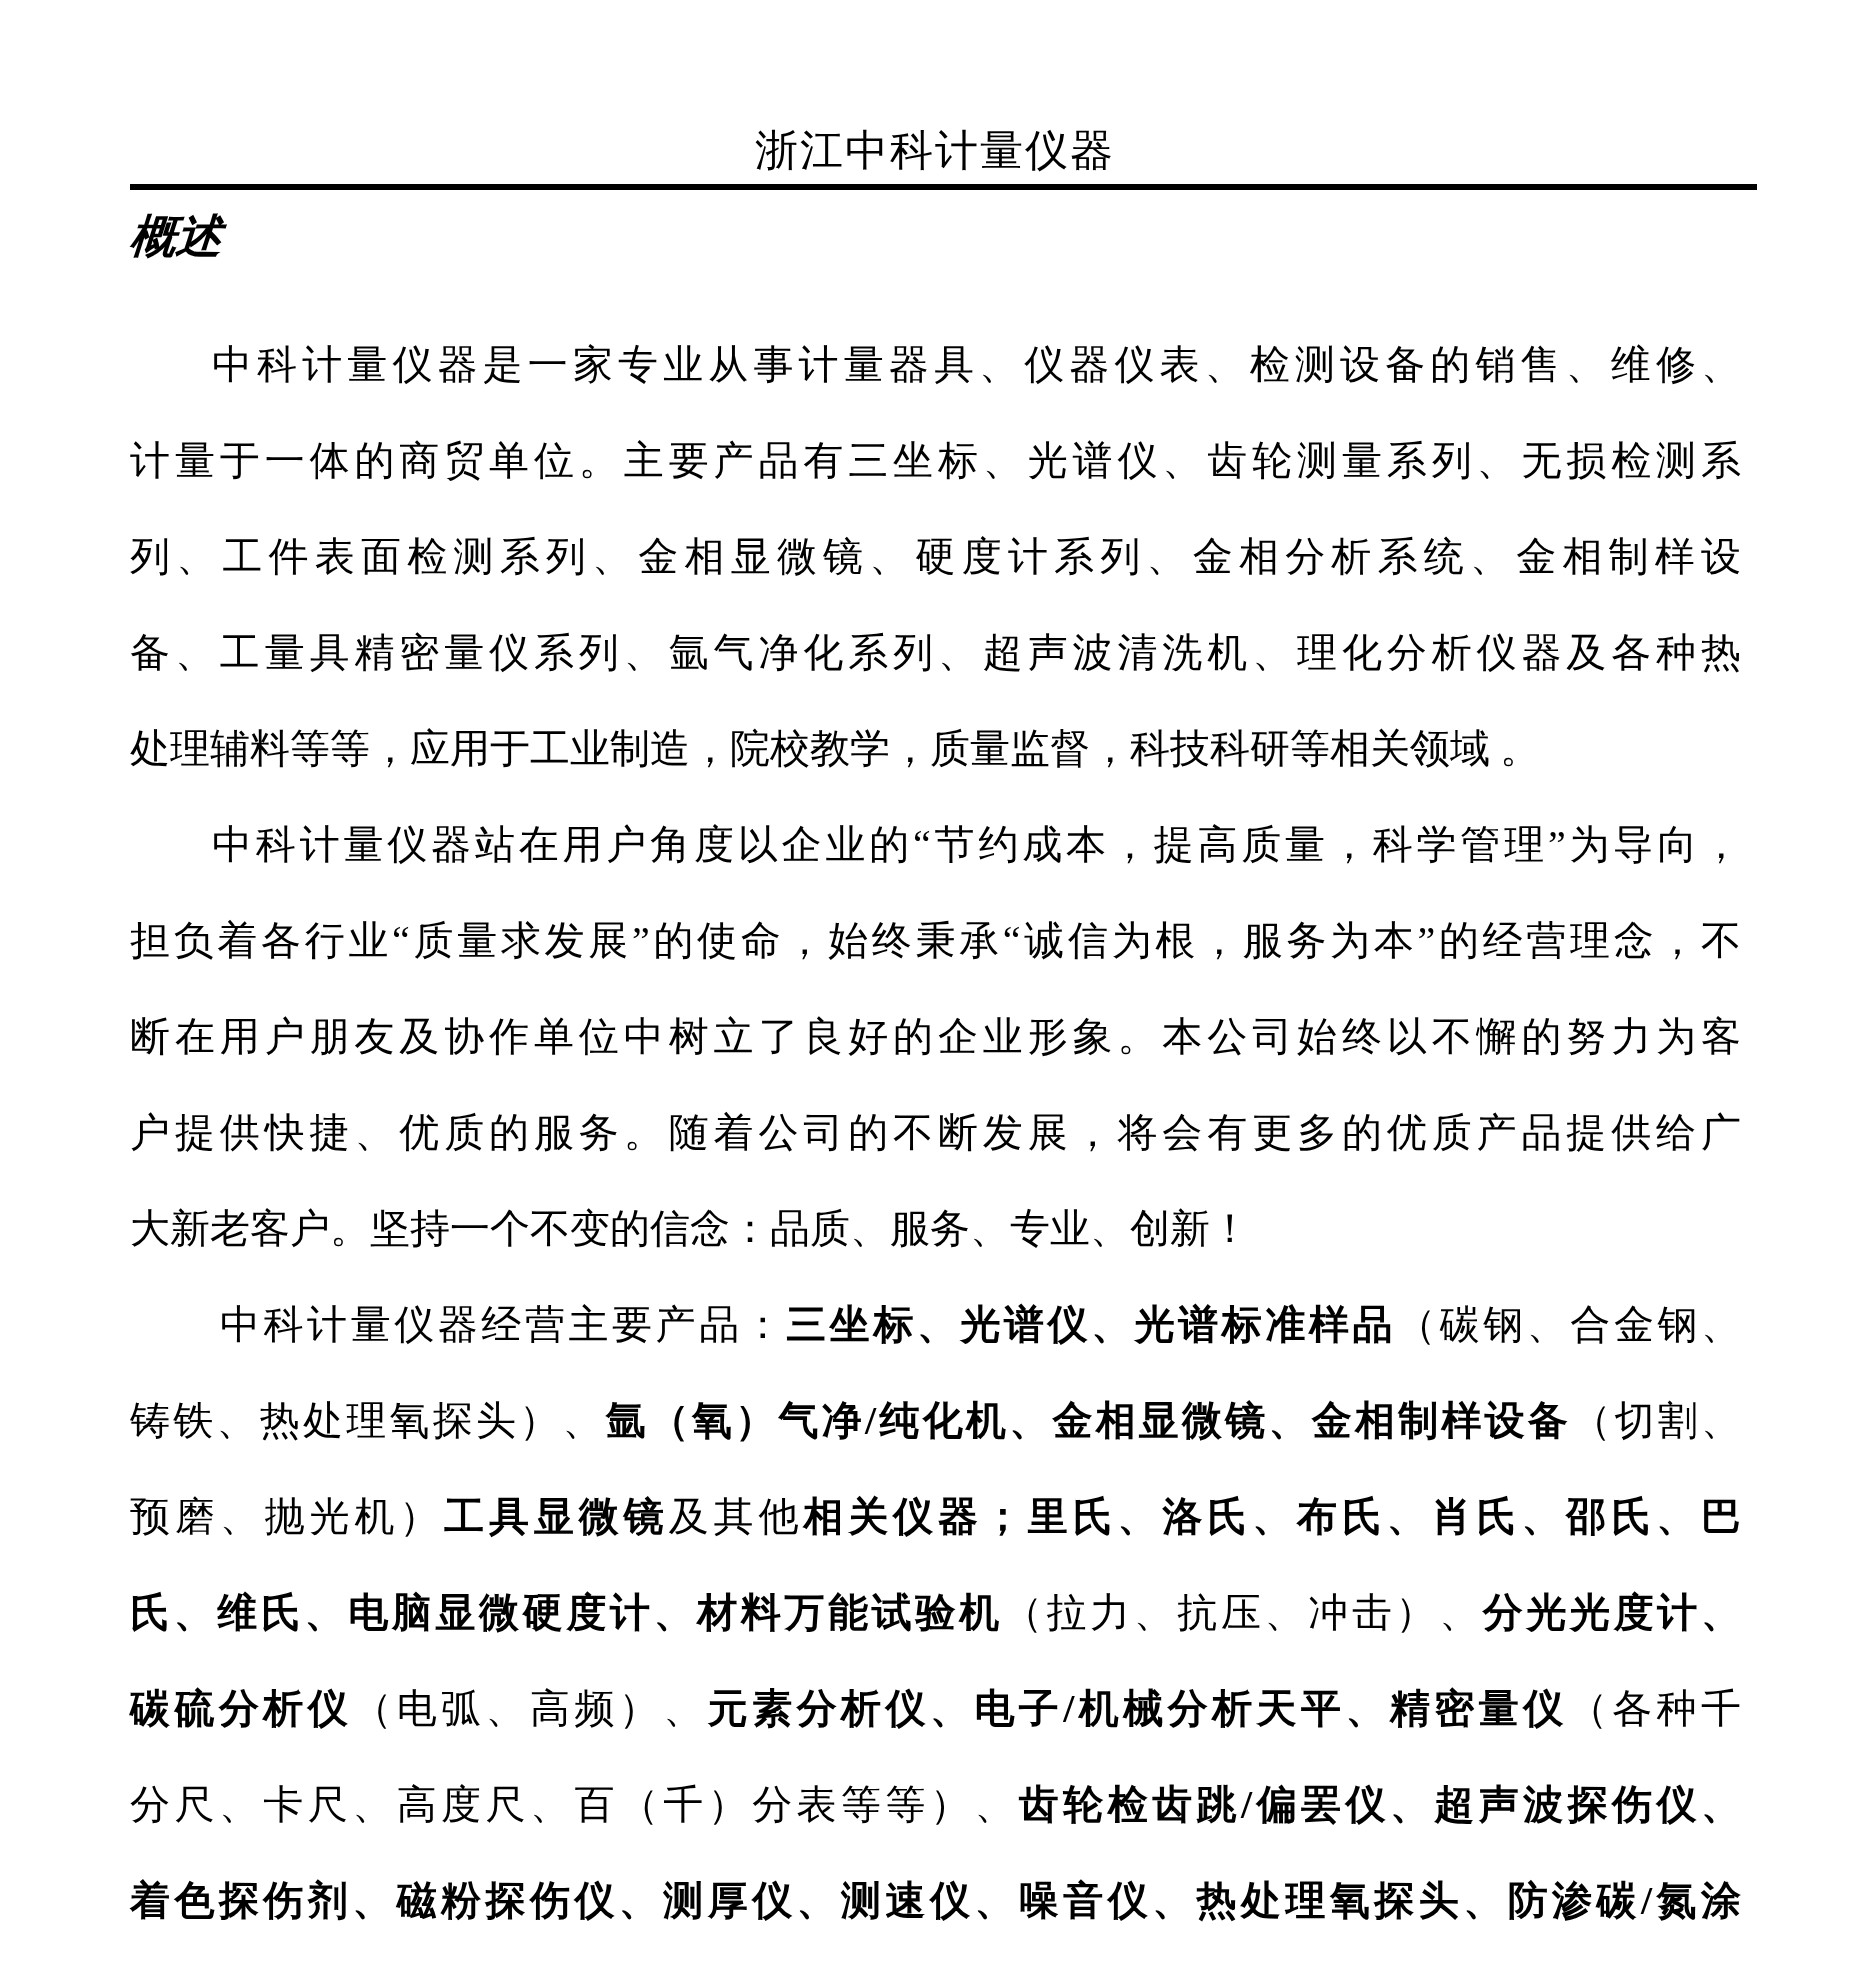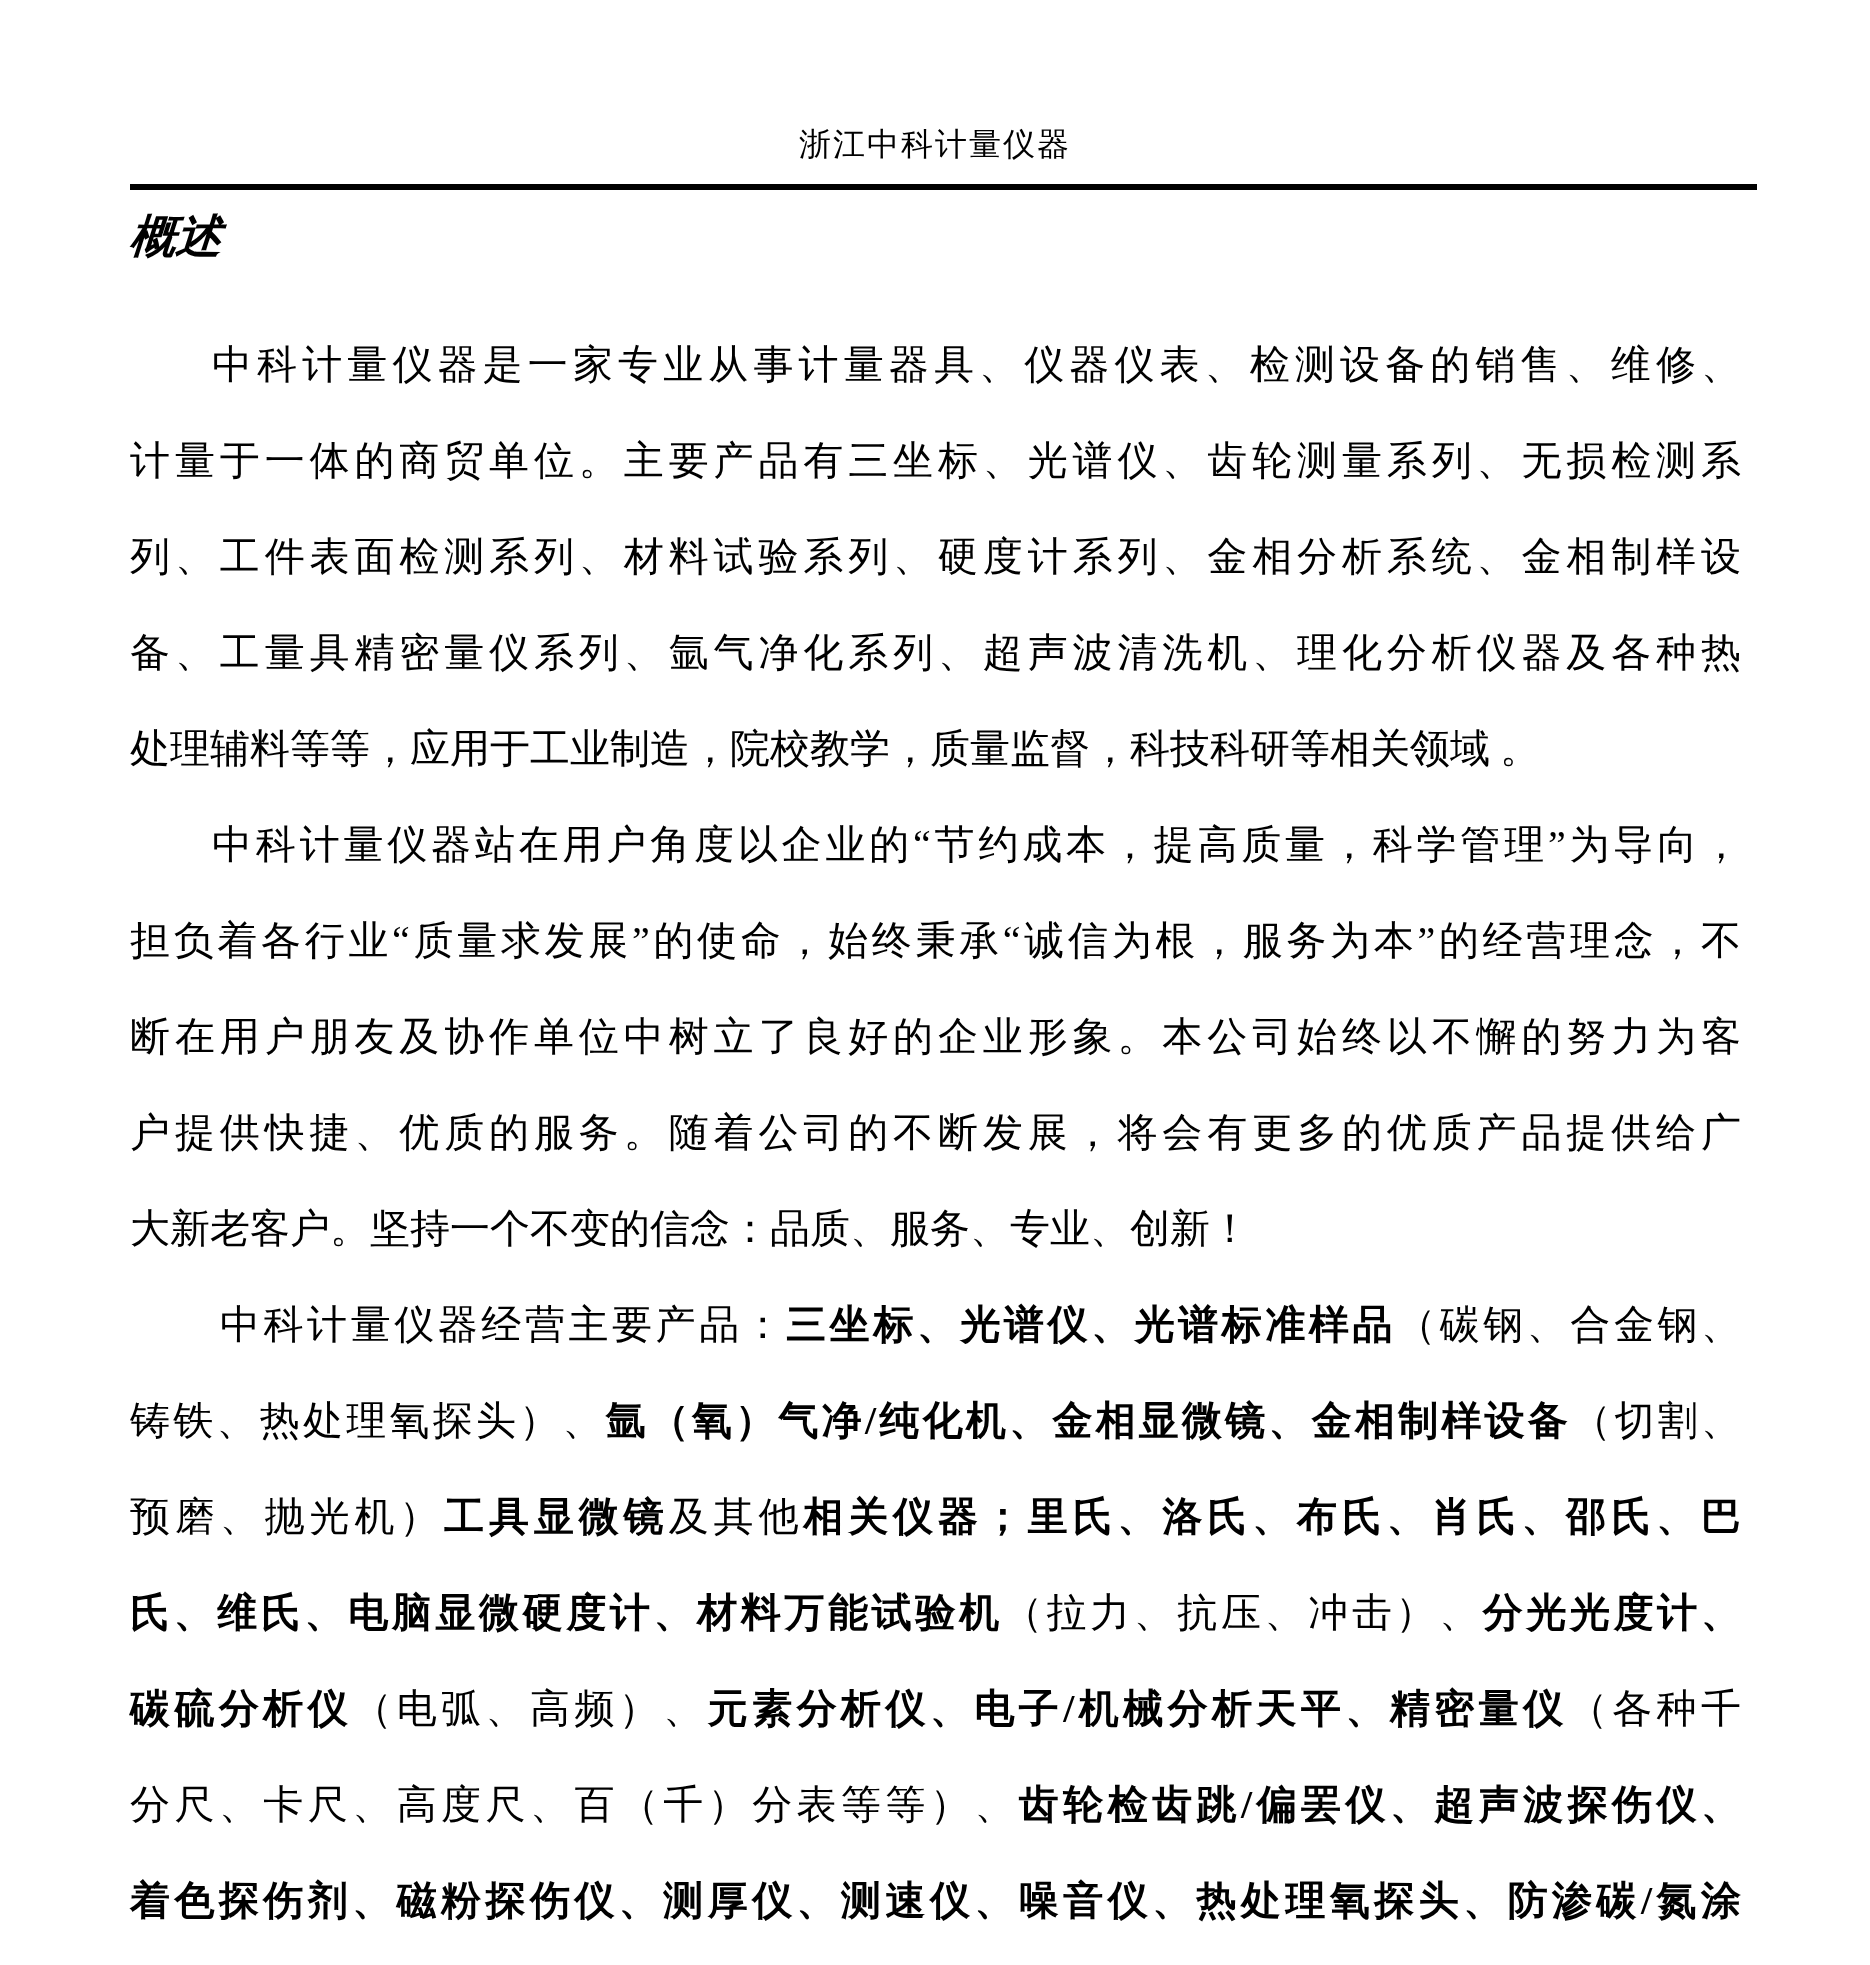--- a/index.html
+++ b/index.html
@@ -11,21 +11,21 @@
     color: #000000;
     font-family: "Liberation Serif", "DejaVu Serif", serif;
     overflow: hidden;
   }
   .doc-title {
     position: absolute;
     top: 127px;
     left: 0;
     width: 100%;
     text-align: center;
-    font-size: 32px;
+    font-size: 43px;
     letter-spacing: 2px;
     line-height: 1.1;
     font-weight: normal;
   }
   .header-rule {
     position: absolute;
     top: 184px;
     left: 130px;
     width: 1627px;
     height: 5.5px;
@@ -67,21 +67,21 @@
 
   <div class="doc-title">浙江中科计量仪器</div>
 
   <div class="header-rule"></div>
 
   <div class="overview-heading">概述</div>
 
   <div class="doc-body">
       <div class="line just" style="text-indent: 82px;"><span>中科计量仪器是一家专业从事计量器具、仪器仪表、检测设备的销售、维修、</span></div>
       <div class="line just"><span>计量于一体的商贸单位。主要产品有三坐标、光谱仪、齿轮测量系列、无损检测系</span></div>
-      <div class="line just"><span>列、工件表面检测系列、材料试验系列、硬度计系列、金相分析系统、金相制样设</span></div>
+      <div class="line just"><span>列、工件表面检测系列、金相显微镜、硬度计系列、金相分析系统、金相制样设</span></div>
       <div class="line just"><span>备、工量具精密量仪系列、氩气净化系列、超声波清洗机、理化分析仪器及各种热</span></div>
       <div class="line"><span>处理辅料等等，应用于工业制造，院校教学，质量监督，科技科研等相关领域 。</span></div>
       <div class="line just" style="text-indent: 82px;"><span>中科计量仪器站在用户角度以企业的“节约成本，提高质量，科学管理”为导向，</span></div>
       <div class="line just"><span>担负着各行业“质量求发展”的使命，始终秉承“诚信为根，服务为本”的经营理念，不</span></div>
       <div class="line just"><span>断在用户朋友及协作单位中树立了良好的企业形象。本公司始终以不懈的努力为客</span></div>
       <div class="line just"><span>户提供快捷、优质的服务。随着公司的不断发展，将会有更多的优质产品提供给广</span></div>
       <div class="line"><span>大新老客户。坚持一个不变的信念：品质、服务、专业、创新！</span></div>
       <div class="line just" style="text-indent: 90px;"><span>中科计量仪器经营主要产品：</span><span class="b">三坐标、光谱仪、光谱标准样品</span><span>（碳钢、合金钢、</span></div>
       <div class="line just"><span>铸铁、热处理氧探头）、</span><span class="b">氩（氧）气净/纯化机、金相显微镜、金相制样设备</span><span>（切割、</span></div>
       <div class="line just"><span>预磨、抛光机）</span><span class="b">工具显微镜</span><span>及其他</span><span class="b">相关仪器；里氏、洛氏、布氏、肖氏、邵氏、巴</span></div>

